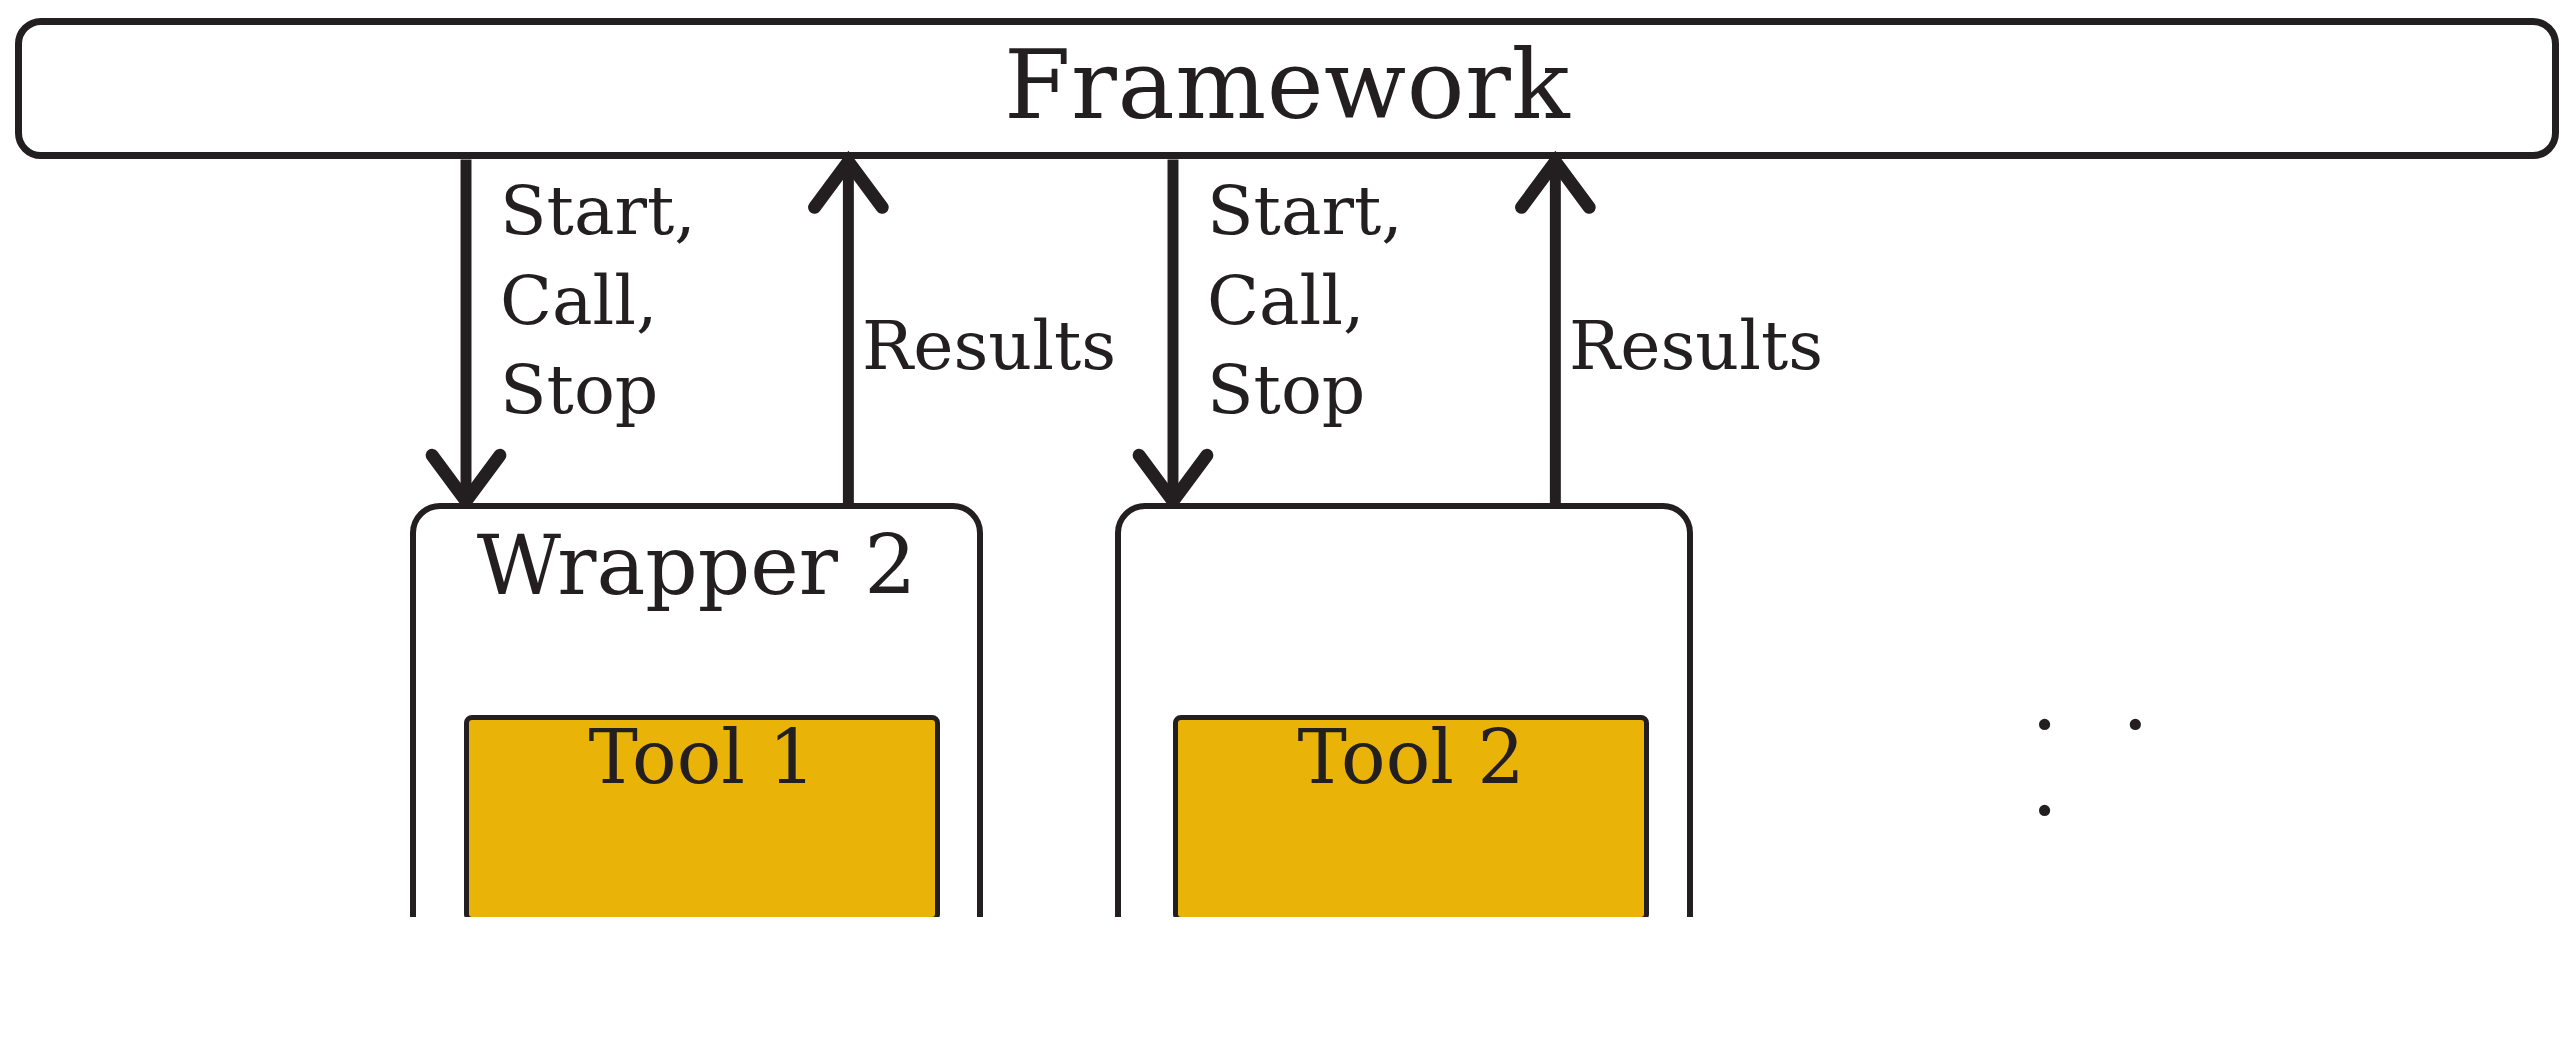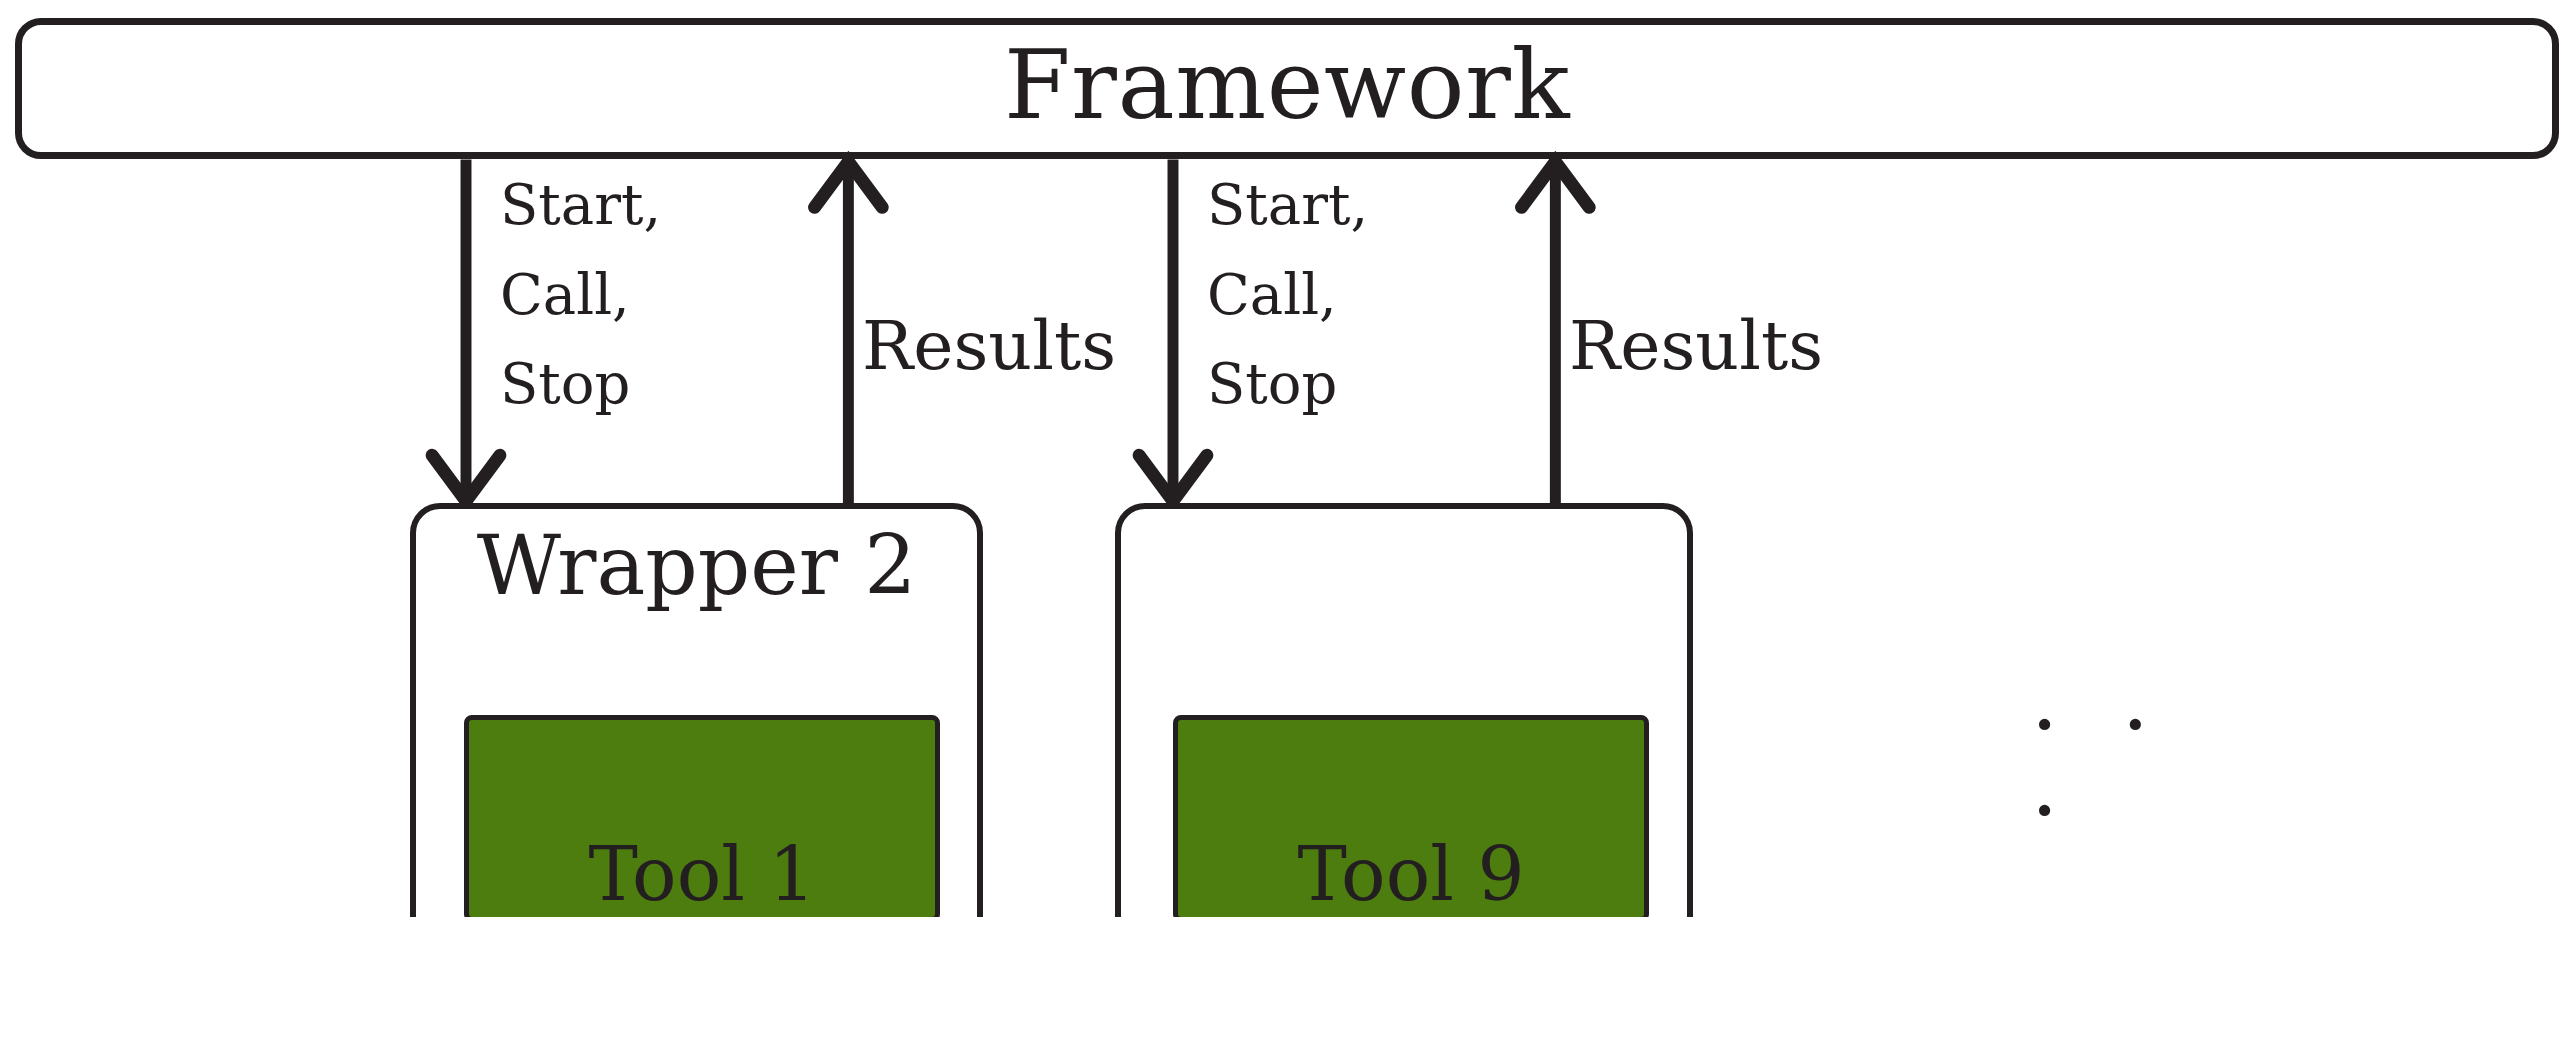--- a/index.html
+++ b/index.html
@@ -65,23 +65,23 @@
     font-size: 82px;
     line-height: 1.0;
   }
 
   
   .tool-box {
     position: absolute;
     box-sizing: border-box;
     border: 5px solid #231f20;
     border-radius: 8px;
-    background: #4d7c0f;
+    background: #eab308;
     display: flex;
-    align-items: flex-end;
+    align-items: flex-start;
     justify-content: center;
   }
   #tool-1 { left: 48px; top: 206px; width: 476px; height: 207px; }
   #tool-2 { left: 52px; top: 206px; width: 476px; height: 207px; }
   .tool-title {
     font-size: 74px;
     line-height: 1;
     padding-bottom: 6px;
   }
 
@@ -97,21 +97,21 @@
 
   
   .edge-label {
     position: absolute;
     font-size: 68px;
     line-height: 1;
     white-space: nowrap;
   }
   .stack-label { 
     position: absolute;
-    font-size: 56px;
+    font-size: 68px;
     line-height: 1;
     white-space: nowrap;
   }
 
   #flow1-start { left: 500px; top: 177px; }
   #flow1-call  { left: 500px; top: 267px; }
   #flow1-stop  { left: 500px; top: 356px; }
   #flow1-results { left: 862px; top: 312px; }
 
   #flow2-start { left: 1207px; top: 177px; }
@@ -179,20 +179,20 @@
 
   <div class="wrapper-box" id="wrapper-1">
     <div class="wrapper-title">Wrapper 2</div>
     <div class="tool-box" id="tool-1">
       <div class="tool-title">Tool 1</div>
     </div>
   </div>
 
   <div class="wrapper-box" id="wrapper-2">
     <div class="tool-box" id="tool-2">
-      <div class="tool-title">Tool 9</div>
+      <div class="tool-title">Tool 2</div>
     </div>
   </div>
 
   <div id="ellipsis">· · ·</div>
 
 </div>
 
 
 </body></html>

